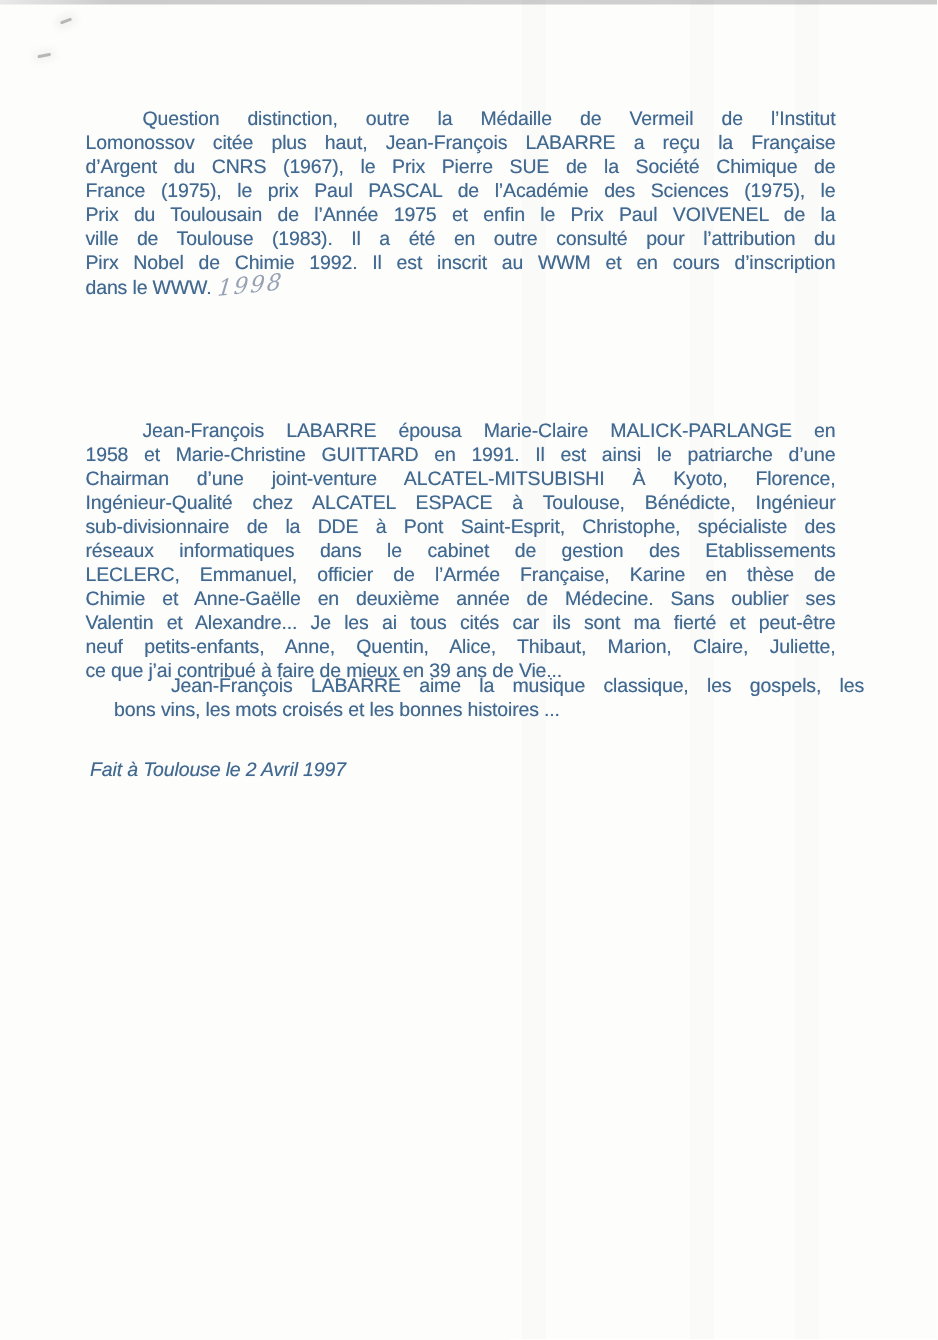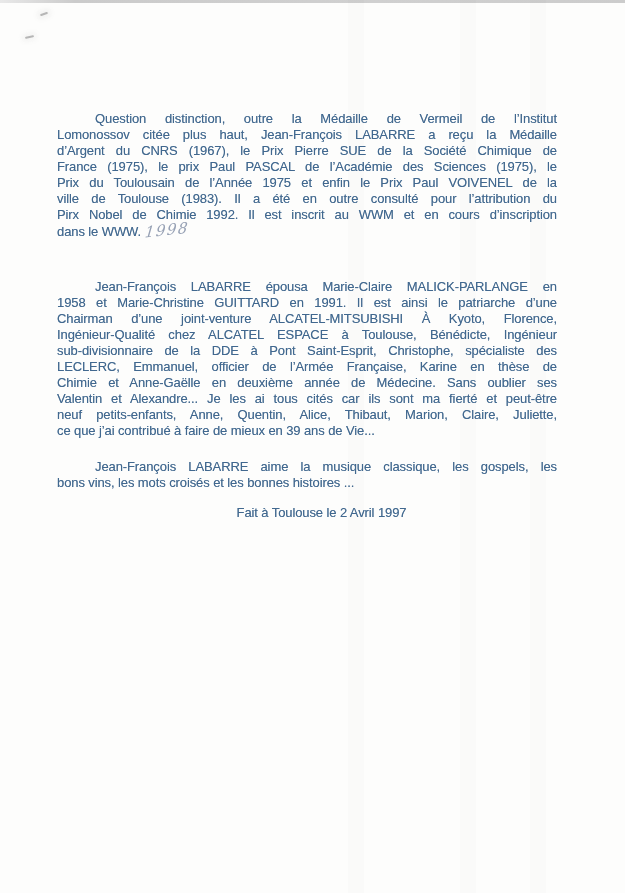--- a/index.html
+++ b/index.html
@@ -39,23 +39,23 @@
     color: var(--ink, #41688f);
     font-size: 13px;
     line-height: 16px;
     letter-spacing: -0.1px;
     text-shadow: 0 0 0.5px rgba(64, 104, 142, 0.55);
   }
 
   .doc-body { position: absolute; left: 57px; top: 0; width: 500px; }
 
   .paragraph { position: absolute; left: 0; width: 500px; }
-  .p1 { top: 71px; margin-top: 40px; }
+  .p1 { top: 71px; }
   .p2 { top: 231px; margin-top: 48px; }
-  .p3 { top: 459px; }
+  .p3 { top: 449px; margin-left: 19px; }
 
   .line {
     height: 16px;
     text-align: justify;
     text-align-last: justify;
   }
   .line.first { text-indent: 38px; }
   .line.last  { text-align-last: left; }
 
   .handwritten {
@@ -68,54 +68,56 @@
     margin-left: 4px;
     letter-spacing: 1.5px;
     opacity: 0.85;
     position: relative;
     top: -1px;
     text-shadow: none;
   }
 
   .closing {
     position: absolute;
-    left: 75px;
+    left: 60px;
     top: 505px;
     width: 493px;
-    text-align: center;
+    text-align: left;
+    font-style: italic;
   }
 </style>
 </head>
 <body>
 
 <div class="page">
   <div class="top-edge"></div>
   <div class="scan-mark mark1"></div>
   <div class="scan-mark mark2"></div>
   <div class="streak s1"></div>
   <div class="streak s2"></div>
   <div class="streak s3"></div>
 
   <div class="doc-body">
       <div class="paragraph p1">
         <div class="line first">Question distinction, outre la Médaille de Vermeil de l’Institut</div>
-        <div class="line">Lomonossov citée plus haut, Jean-François LABARRE a reçu la Médaille</div>
+        <div class="line">Lomonossov citée plus haut, Jean-François LABARRE a reçu la Française</div>
         <div class="line">d’Argent du CNRS (1967), le Prix Pierre SUE de la Société Chimique de</div>
         <div class="line">France (1975), le prix Paul PASCAL de l’Académie des Sciences (1975), le</div>
         <div class="line">Prix du Toulousain de l’Année 1975 et enfin le Prix Paul VOIVENEL de la</div>
         <div class="line">ville de Toulouse (1983). Il a été en outre consulté pour l’attribution du</div>
         <div class="line">Pirx Nobel de Chimie 1992. Il est inscrit au WWM et en cours d’inscription</div>
         <div class="line last">dans le WWW.<span class="handwritten">1998</span></div>
       </div>
       <div class="paragraph p2">
         <div class="line first">Jean-François LABARRE épousa Marie-Claire MALICK-PARLANGE en</div>
         <div class="line">1958 et Marie-Christine GUITTARD en 1991. Il est ainsi le patriarche d’une</div>
         <div class="line">Chairman d’une joint-venture ALCATEL-MITSUBISHI À Kyoto, Florence,</div>
         <div class="line">Ingénieur-Qualité chez ALCATEL ESPACE à Toulouse, Bénédicte, Ingénieur</div>
         <div class="line">sub-divisionnaire de la DDE à Pont Saint-Esprit, Christophe, spécialiste des</div>
+        <div class="line">réseaux informatiques dans le cabinet de gestion des Etablissements</div>
         <div class="line">LECLERC, Emmanuel, officier de l’Armée Française, Karine en thèse de</div>
         <div class="line">Chimie et Anne-Gaëlle en deuxième année de Médecine. Sans oublier ses</div>
         <div class="line">Valentin et Alexandre... Je les ai tous cités car ils sont ma fierté et peut-être</div>
         <div class="line">neuf petits-enfants, Anne, Quentin, Alice, Thibaut, Marion, Claire, Juliette,</div>
         <div class="line last">ce que j’ai contribué à faire de mieux en 39 ans de Vie...</div>
       </div>
       <div class="paragraph p3">
         <div class="line first">Jean-François LABARRE aime la musique classique, les gospels, les</div>
         <div class="line last">bons vins, les mots croisés et les bonnes histoires ...</div>
       </div>

